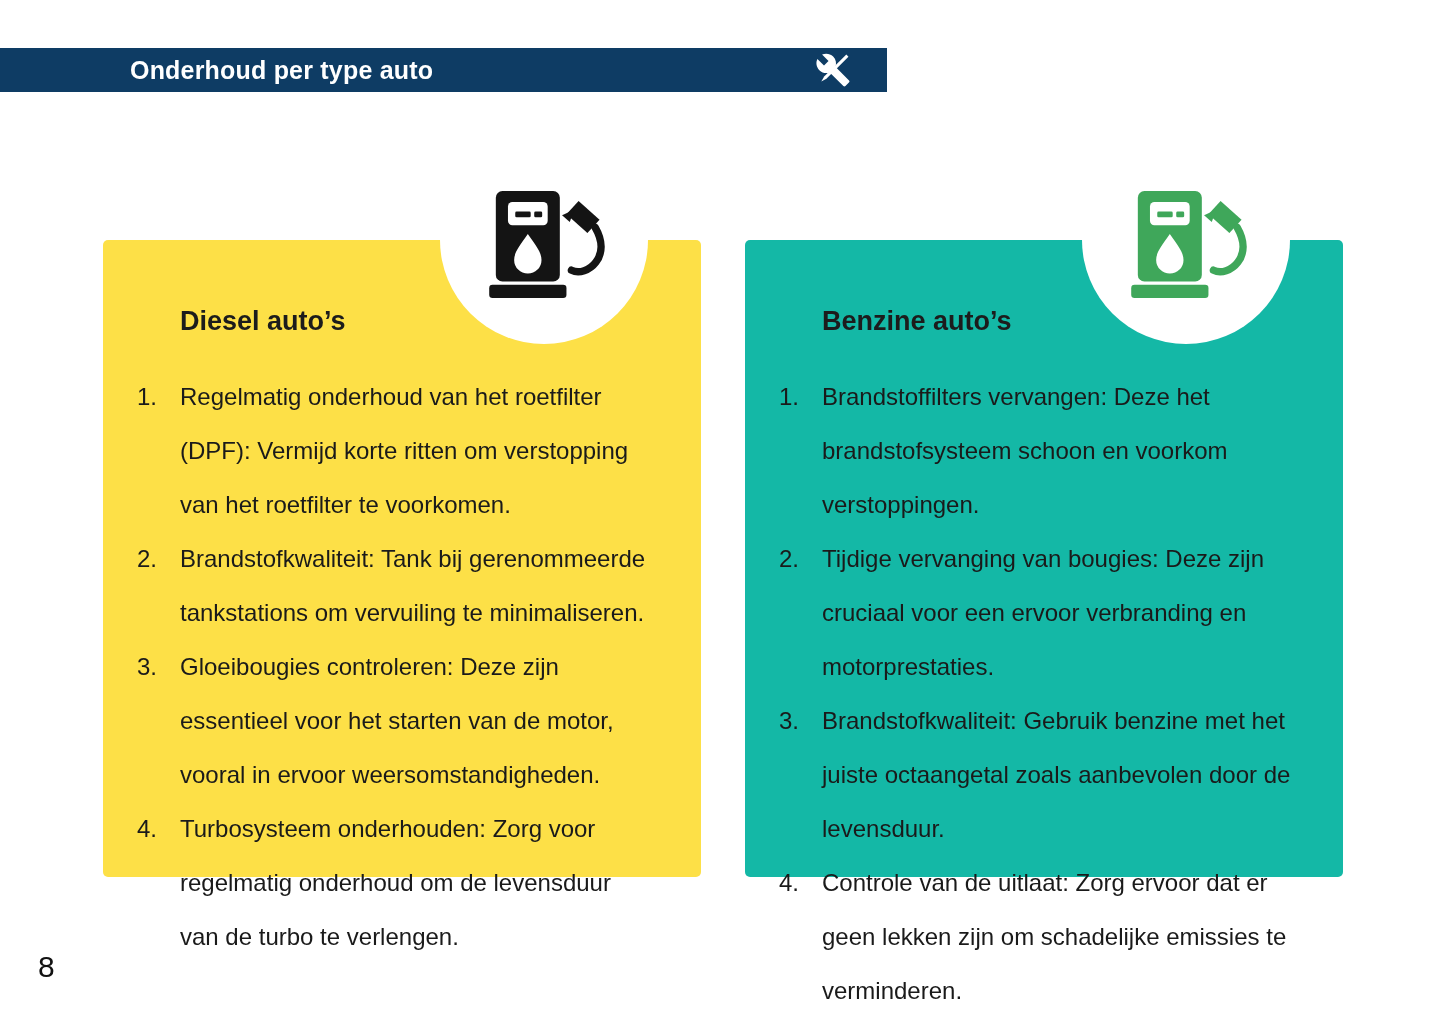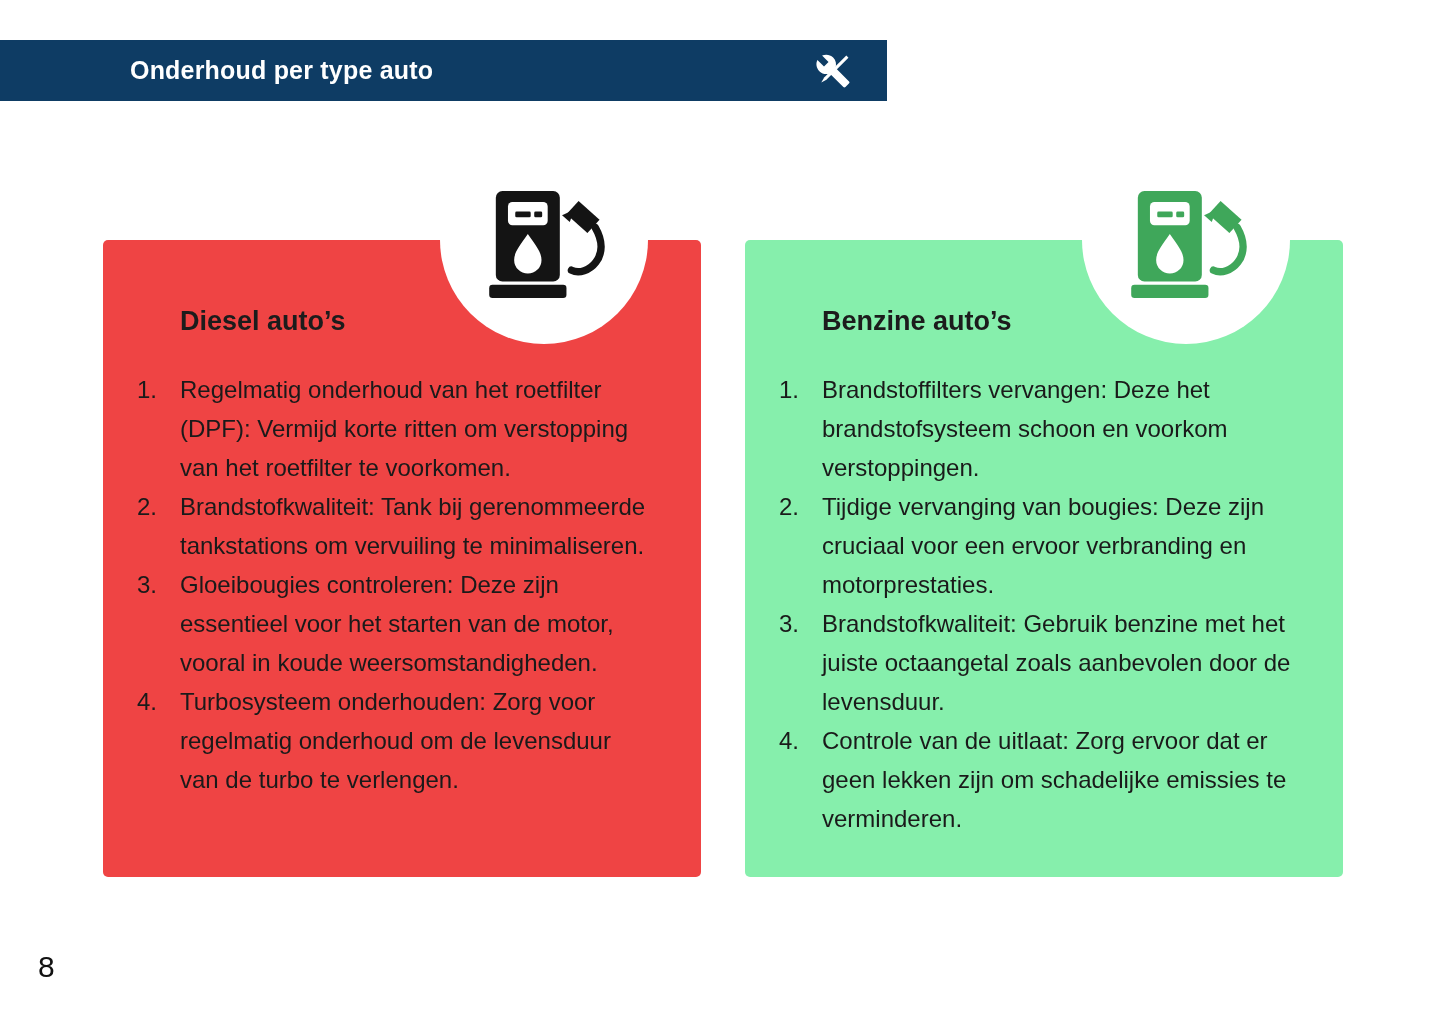--- a/index.html
+++ b/index.html
@@ -12,23 +12,23 @@
     background: #ffffff;
     font-family: "Liberation Sans", sans-serif;
     color: #1a1a1a;
     overflow: hidden;
   }
 
   
   .header-bar {
     position: absolute;
     left: 0;
-    top: 40px;
+    top: 48px;
     width: 887px;
-    height: 61px;
+    height: 44px;
     display: flex;
     align-items: center;
   }
   .header-title {
     color: #ffffff;
     font-size: 25px;
     font-weight: 700;
     margin-left: 130px;
     letter-spacing: 0.2px;
     white-space: nowrap;
@@ -82,21 +82,21 @@
   }
 
   .card-list {
     position: absolute;
     left: 34px;
     top: 130px;
     width: 512px;
     list-style: none;
     counter-reset: item;
     font-size: 24px;
-    line-height: 39px;
+    line-height: 54px;
     color: #1a1a1a;
   }
   .card-list li {
     counter-increment: item;
     position: relative;
     padding-left: 43px;
   }
   .card-list li::before {
     content: counter(item) ".";
     position: absolute;
@@ -122,47 +122,47 @@
     <span class="header-icon">
       <svg viewBox="0 0 24 24" aria-hidden="true">
         <g fill="#ffffff">
           <path d="M22.7 19l-9.1-9.1c.9-2.3.4-5-1.5-6.9-2-2-5-2.4-7.4-1.3L9 6 6 9 1.6 4.7C.4 7.1.9 10.1 2.9 12.1c1.9 1.9 4.6 2.4 6.9 1.5l9.1 9.1c.4.4 1 .4 1.4 0l2.3-2.3c.5-.4.5-1.1.1-1.4z"></path>
           <path d="M20.9 1.7l1.4 1.4L7.6 17.8l-3.4 1.9 1.9-3.4z"></path>
         </g>
       </svg>
     </span>
   </header>
 
-  <section class="card card-left" style="background-color: #ef4444;">
+  <section class="card card-left" style="background-color: #fde047;">
     <span class="card-circle"></span>
     <span class="card-icon" style="color: rgb(20, 20, 20);">
       <svg viewBox="0 0 58 50" aria-hidden="true">
         <g fill="currentColor">
           <rect x="4" y="1" width="29" height="41" rx="3"></rect>
           <rect x="1" y="43.5" width="35" height="6" rx="1.5"></rect>
           <rect x="9.5" y="6" width="18" height="10.5" rx="2" fill="#ffffff"></rect>
           <rect x="12.8" y="10.3" width="7" height="2.6" rx="0.6"></rect>
           <rect x="21.4" y="10.3" width="3.6" height="2.6" rx="0.6"></rect>
           <path d="M18.5 20.5c4.1 5.8 6.2 8.6 6.2 11.7a6.2 6.2 0 0 1-12.4 0c0-3.1 2.1-5.9 6.2-11.7z" fill="#ffffff"></path>
           <path d="M41.5 5.5l9.5 8.5-5.5 6-9.5-8.5z"></path>
           <path d="M39.5 9.5l-5.5 2.5 3.5 3z"></path>
           <path d="M49 17.5c3.6 6.2 3.4 11.8.3 15.8-2.8 3.7-7.6 5.3-11 3.6" fill="none" stroke="currentColor" stroke-width="3.4" stroke-linecap="round"></path>
         </g>
       </svg>
     </span>
     <h2 class="card-title">Diesel auto’s</h2>
     <ol class="card-list">
       <li>Regelmatig onderhoud van het roetfilter (DPF): Vermijd korte ritten om verstopping van het roetfilter te voorkomen.</li>
       <li>Brandstofkwaliteit: Tank bij gerenommeerde tankstations om vervuiling te minimaliseren.</li>
-      <li>Gloeibougies controleren: Deze zijn essentieel voor het starten van de motor, vooral in koude weersomstandigheden.</li>
+      <li>Gloeibougies controleren: Deze zijn essentieel voor het starten van de motor, vooral in ervoor weersomstandigheden.</li>
       <li>Turbosysteem onderhouden: Zorg voor regelmatig onderhoud om de levensduur van de turbo te verlengen.</li>
     </ol>
   </section>
 
-  <section class="card card-right" style="background-color: #86efac;">
+  <section class="card card-right" style="background-color: #14b8a6;">
     <span class="card-circle"></span>
     <span class="card-icon" style="color: rgb(63, 167, 90);">
       <svg viewBox="0 0 58 50" aria-hidden="true">
         <g fill="currentColor">
           <rect x="4" y="1" width="29" height="41" rx="3"></rect>
           <rect x="1" y="43.5" width="35" height="6" rx="1.5"></rect>
           <rect x="9.5" y="6" width="18" height="10.5" rx="2" fill="#ffffff"></rect>
           <rect x="12.8" y="10.3" width="7" height="2.6" rx="0.6"></rect>
           <rect x="21.4" y="10.3" width="3.6" height="2.6" rx="0.6"></rect>
           <path d="M18.5 20.5c4.1 5.8 6.2 8.6 6.2 11.7a6.2 6.2 0 0 1-12.4 0c0-3.1 2.1-5.9 6.2-11.7z" fill="#ffffff"></path>

